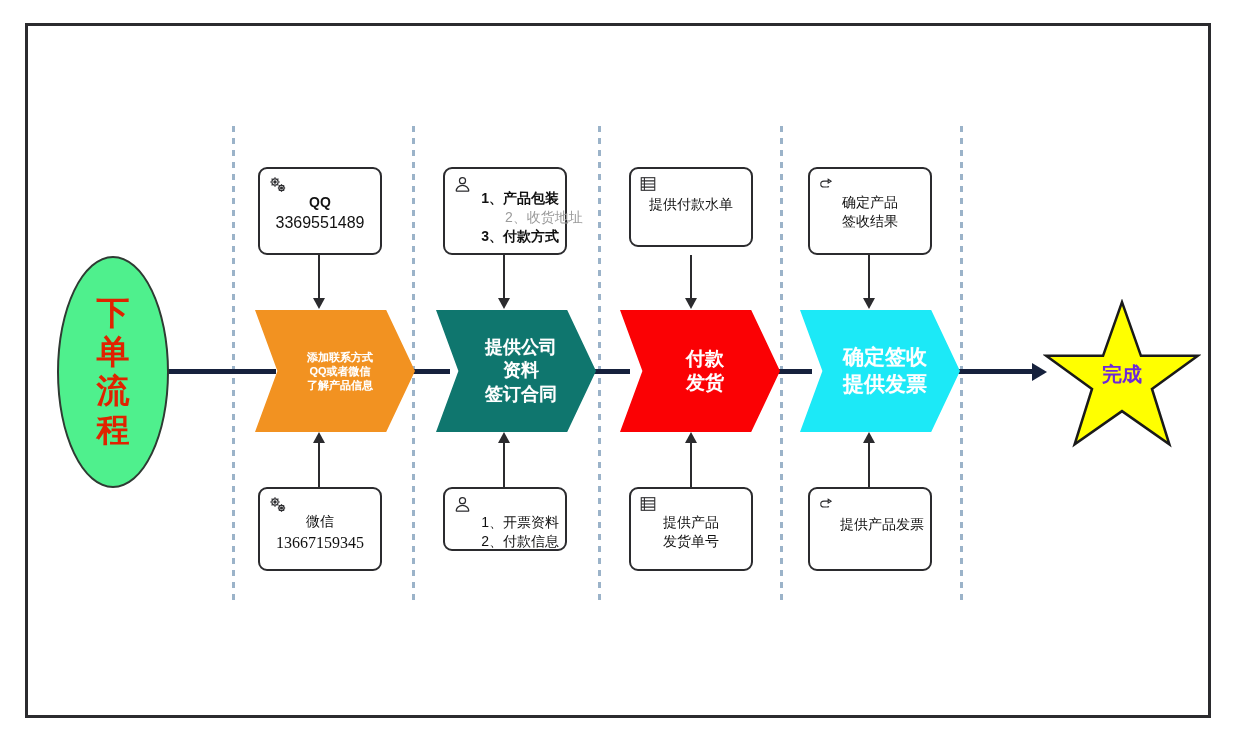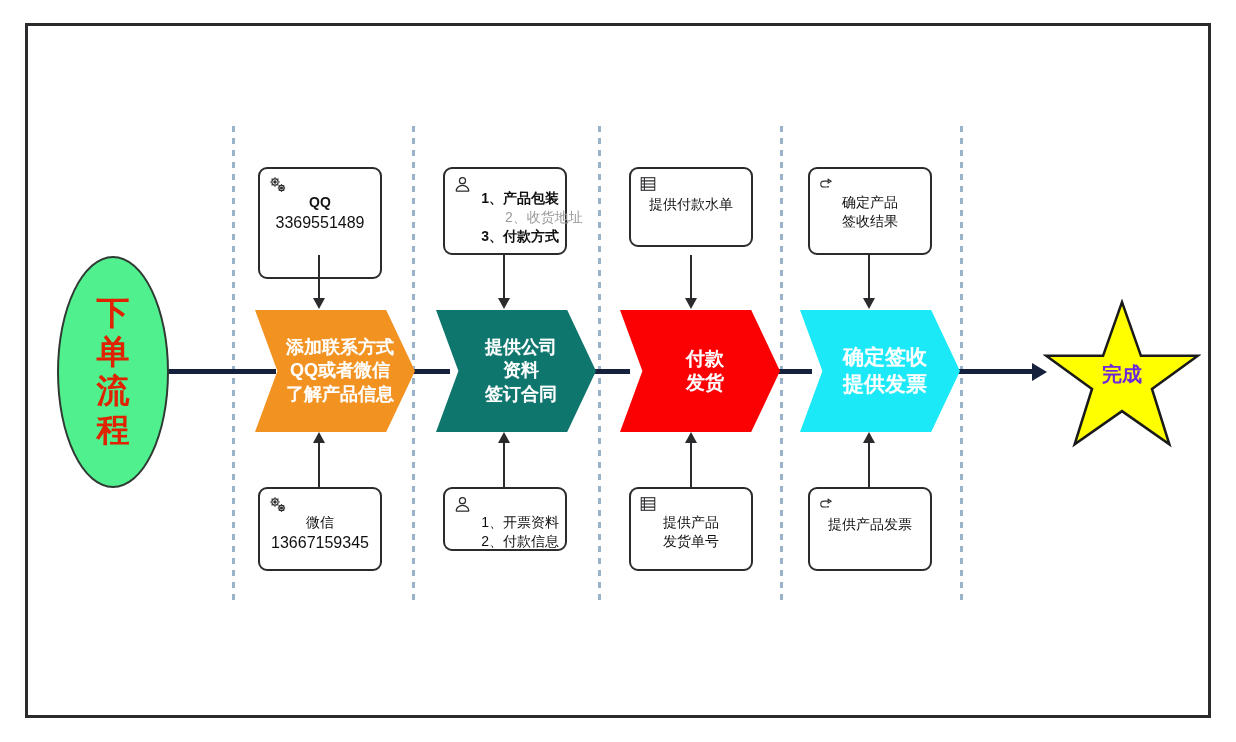--- a/index.html
+++ b/index.html
@@ -55,21 +55,21 @@
     position:absolute;top:310px;width:160px;height:122px;
     display:flex;align-items:center;justify-content:center;
     clip-path:polygon(0% 0%, 82% 0%, 100% 50%, 82% 100%, 0% 100%, 14% 50%);
     text-align:center;
   }
   .chev .ctext{
     color:#ffffff;font-weight:bold;line-height:1.28;
     padding-left:10px;
     text-shadow:0 0 1px rgba(255,255,255,.35);
   }
-  .chev.small .ctext{font-size:18px;}
+  .chev.small .ctext{font-size:11px;}
   .chev.mid   .ctext{font-size:18px;}
   .chev.big   .ctext{font-size:19px;}
 
   
   .note{
     position:absolute;width:124px;
     border:2px solid #2b2b2e;border-radius:9px;
     background:#ffffff;box-sizing:border-box;
     padding:8px 6px 8px 6px;
   }
@@ -134,40 +134,40 @@
     <div class="vtext"><span>下</span><br><span>单</span><br><span>流</span><br><span>程</span></div>
   </div>
 
   <div class="chev small" style="left:255px;background:#f29221;">
     <div class="ctext">
       <span>添加联系方式</span><br>
       <span>QQ或者微信</span><br>
       <span>了解产品信息</span>
     </div>
   </div>
-  <div class="note" style="left:258px;top:167px;height:112px;">
+  <div class="note" style="left:258px;top:167px;height:88px;">
     <span class="ico">
       <svg viewBox="0 0 20 20" width="20" height="20" fill="none" stroke="#2b2b2e" stroke-width="1.2">
         <circle cx="7" cy="7" r="3.1"></circle>
           <circle cx="7" cy="7" r="1.1" fill="#2b2b2e"></circle>
         <path d="M7 2.2v1.3M7 10.5v1.3M2.2 7h1.3M10.5 7h1.3M3.6 3.6l.9.9M9.5 9.5l.9.9M10.4 3.6l-.9.9M4.5 9.5l-.9.9"></path>
         <circle cx="13.5" cy="13" r="2.6"></circle>
           <circle cx="13.5" cy="13" r=".9" fill="#2b2b2e"></circle>
         <path d="M13.5 9.3v1.1M13.5 15.6v1.1M9.8 13h1.1M16.1 13h1.1M10.9 10.4l.8.8M15.3 14.8l.8.8M16.1 10.4l-.8.8M11.7 14.8l-.8.8"></path>
       </svg>
     </span>
     <div class="body">
       <span class="ln b">QQ</span>
       <span class="ln num">3369551489</span>
     </div>
   </div>
   <div class="vline" style="left:318px;top:255px;height:45px;"></div>
   <div class="vhead-down" style="left:313px;top:298px;"></div>
 
-  <div class="note" style="left:258px;top:487px;height:84px;">
+  <div class="note" style="left:258px;top:487px;height:84px;font-family:Liberation Serif, serif;">
     <span class="ico">
       <svg viewBox="0 0 20 20" width="20" height="20" fill="none" stroke="#2b2b2e" stroke-width="1.2">
         <circle cx="7" cy="7" r="3.1"></circle>
           <circle cx="7" cy="7" r="1.1" fill="#2b2b2e"></circle>
         <path d="M7 2.2v1.3M7 10.5v1.3M2.2 7h1.3M10.5 7h1.3M3.6 3.6l.9.9M9.5 9.5l.9.9M10.4 3.6l-.9.9M4.5 9.5l-.9.9"></path>
         <circle cx="13.5" cy="13" r="2.6"></circle>
           <circle cx="13.5" cy="13" r=".9" fill="#2b2b2e"></circle>
         <path d="M13.5 9.3v1.1M13.5 15.6v1.1M9.8 13h1.1M16.1 13h1.1M10.9 10.4l.8.8M15.3 14.8l.8.8M16.1 10.4l-.8.8M11.7 14.8l-.8.8"></path>
       </svg>
     </span>
@@ -279,21 +279,21 @@
 
   <div class="note" style="left:808px;top:487px;height:84px;">
     <span class="ico">
       <svg viewBox="0 0 22 20" width="20" height="19" fill="none" stroke="#2b2b2e" stroke-width="1.2">
         <path d="M3 9.6c0-2 1.7-3.3 3.6-3.3h4.6"></path>
         <path d="M11.2 4.3l3.2 2-3.2 2z"></path>
         <path d="M3 9.6c0 1.9 1.5 3.2 3.4 3.2h3.1"></path>
         <path d="M9.5 12.8c1 0 1.9-.1 2.6-.5"></path>
       </svg>
     </span>
-    <div class="body" style="margin-top:18px;">
+    <div class="body" style="margin-top:18px;text-align:right;">
       <span class="ln">提供产品发票</span>
     </div>
   </div>
   <div class="vline" style="left:868px;top:443px;height:45px;"></div>
   <div class="vhead-up" style="left:863px;top:432px;"></div>
 
   <div id="finish-star">
     <svg viewBox="0 0 100 95" width="158" height="150">
       <polygon points="50,2 62,36 98,36 69,57 80,92 50,71 20,92 31,57 2,36 38,36" fill="#ffff00" stroke="#1a1a1a" stroke-width="1.6" stroke-linejoin="miter"></polygon>
     </svg>

